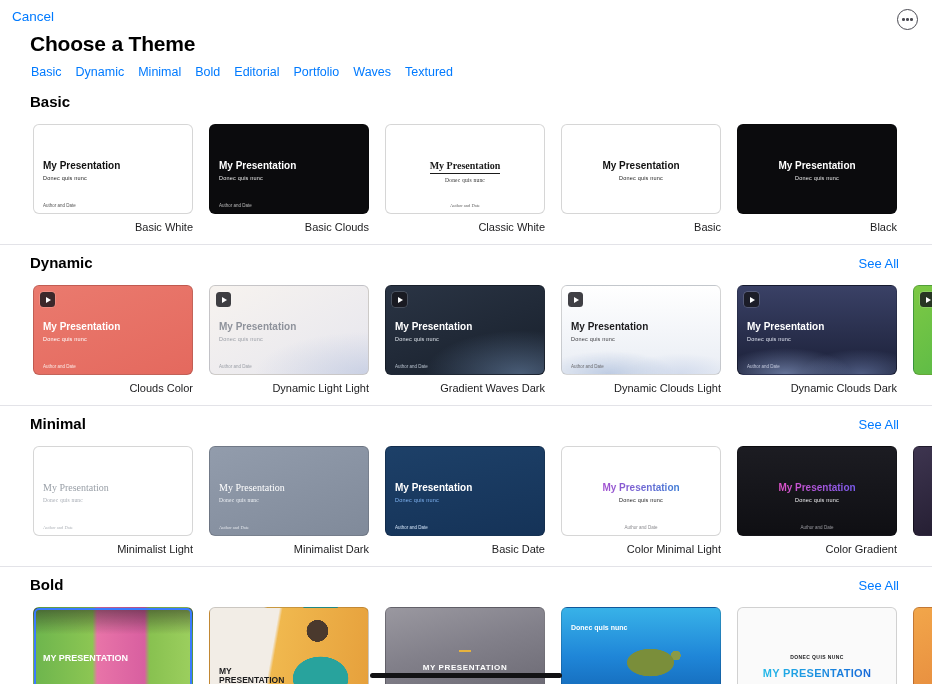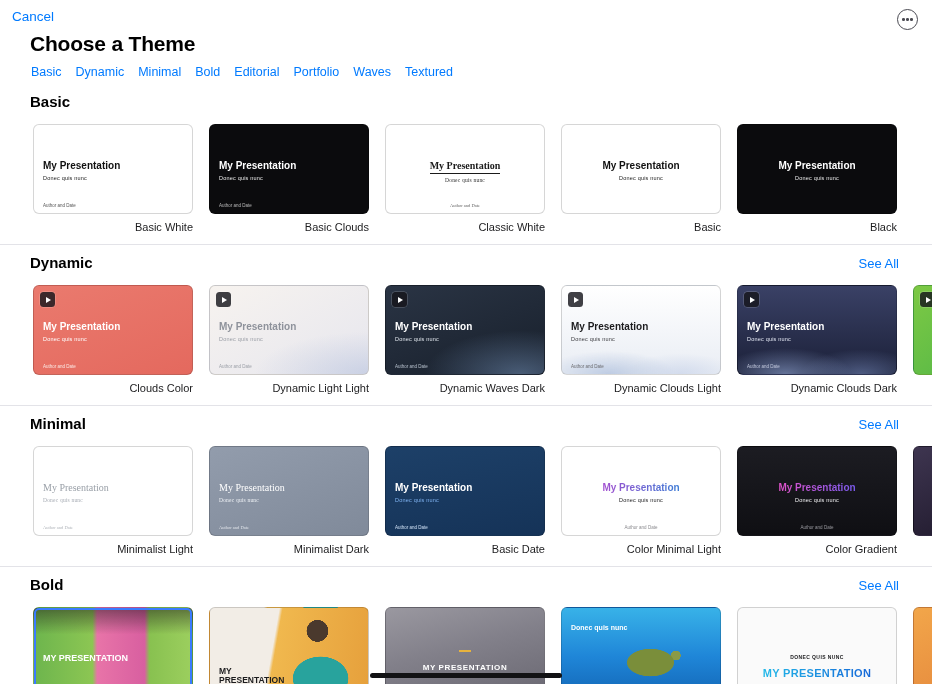--- a/index.html
+++ b/index.html
@@ -200,21 +200,21 @@
             <div class="caption">Dynamic Light Light</div>
           </div>
           <div class="cell">
             <div class="thumb align-left font-sans decor-waves-dark" style="background: linear-gradient(160deg, rgb(42, 52, 68), rgb(24, 32, 44));">
               <span class="play">
                 <b></b>
               </span>
               <div class="slide-body"><span class="s-title" style="color: rgb(255, 255, 255);">My Presentation</span><div class="s-sub" style="color: rgb(223, 229, 236);">Donec quis nunc</div></div>
               <div class="s-byline" style="color: rgb(184, 194, 206);">Author and Date</div>
             </div>
-            <div class="caption">Dynamic Waves Dark</div>
+            <div class="caption">Gradient Waves Dark</div>
           </div>
           <div class="cell">
             <div class="thumb align-left font-sans decor-clouds-light" style="background: linear-gradient(rgb(255, 255, 255), rgb(233, 237, 244));">
               <span class="play">
                 <b></b>
               </span>
               <div class="slide-body"><span class="s-title" style="color: rgb(28, 28, 30);">My Presentation</span><div class="s-sub" style="color: rgb(58, 58, 62);">Donec quis nunc</div></div>
               <div class="s-byline" style="color: rgb(106, 106, 110);">Author and Date</div>
             </div>
             <div class="caption">Dynamic Clouds Light</div>

